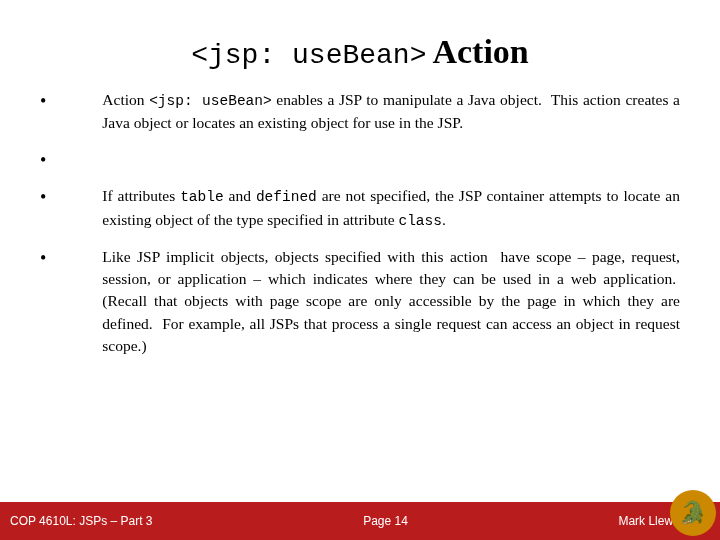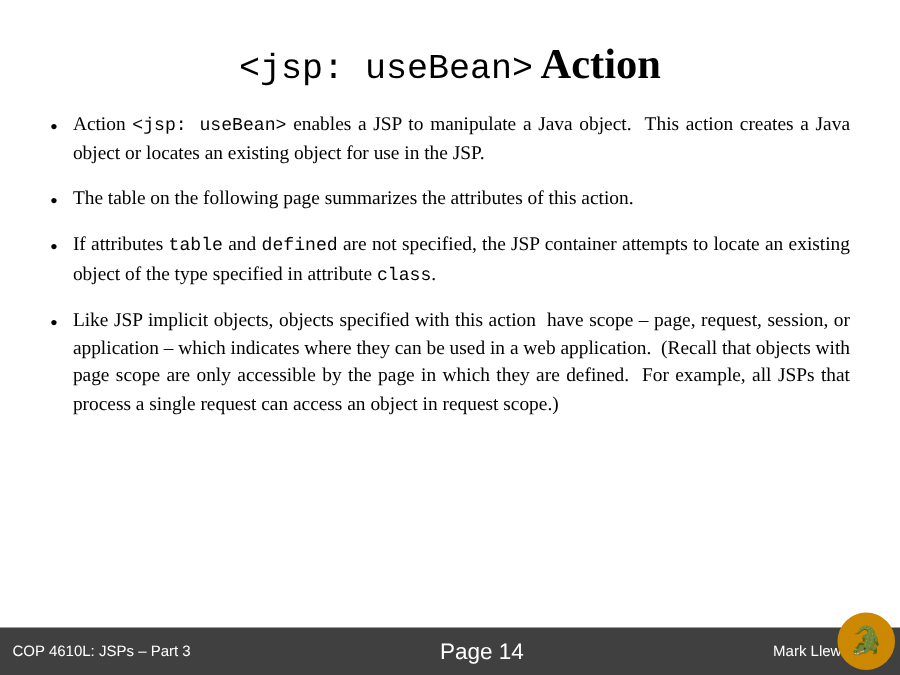--- a/index.html
+++ b/index.html
@@ -54,49 +54,50 @@
       font-size: 18px;
       margin-top: 2px;
       flex-shrink: 0;
     }
 
     .bullet-text {
       font-size: 15.5px;
       line-height: 1.45;
       text-align: justify;
       color: #000;
+      margin-left: 44px;
     }
 
     .mono {
       font-family: 'Courier New', Courier, monospace;
       font-size: 14.5px;
     }
 
     .footer {
       position: absolute;
       bottom: 0;
       left: 0;
       right: 0;
       height: 38px;
-      background: #404040;
+      background: #b91c1c;
       display: flex;
       align-items: center;
       justify-content: space-between;
       padding: 0 10px;
     }
 
     .footer-left {
       color: #ffffff;
       font-size: 12px;
       font-family: Arial, sans-serif;
     }
 
     .footer-center {
       color: #ffffff;
-      font-size: 18px;
+      font-size: 12px;
       font-family: Arial, sans-serif;
     }
 
     .footer-right {
       color: #ffffff;
       font-size: 12px;
       font-family: Arial, sans-serif;
     }
 
     .logo {
@@ -130,23 +131,20 @@
 
   <div class="bullet-section">
     <span class="bullet">•</span>
     <div class="bullet-text">
       Action <span class="mono">&lt;jsp:&nbsp;useBean&gt;</span> enables a JSP to manipulate a Java object.&nbsp; This action creates a Java object or locates an existing object for use in the JSP.
     </div>
   </div>
 
   <div class="bullet-section">
     <span class="bullet">•</span>
-    <div class="bullet-text">
-      The table on the following page summarizes the attributes of this action.
-    </div>
   </div>
 
   <div class="bullet-section">
     <span class="bullet">•</span>
     <div class="bullet-text">
       If attributes <span class="mono">table</span> and <span class="mono">defined</span> are not specified, the JSP container attempts to locate an existing object of the type specified in attribute <span class="mono">class</span>.
     </div>
   </div>
 
   <div class="bullet-section">

